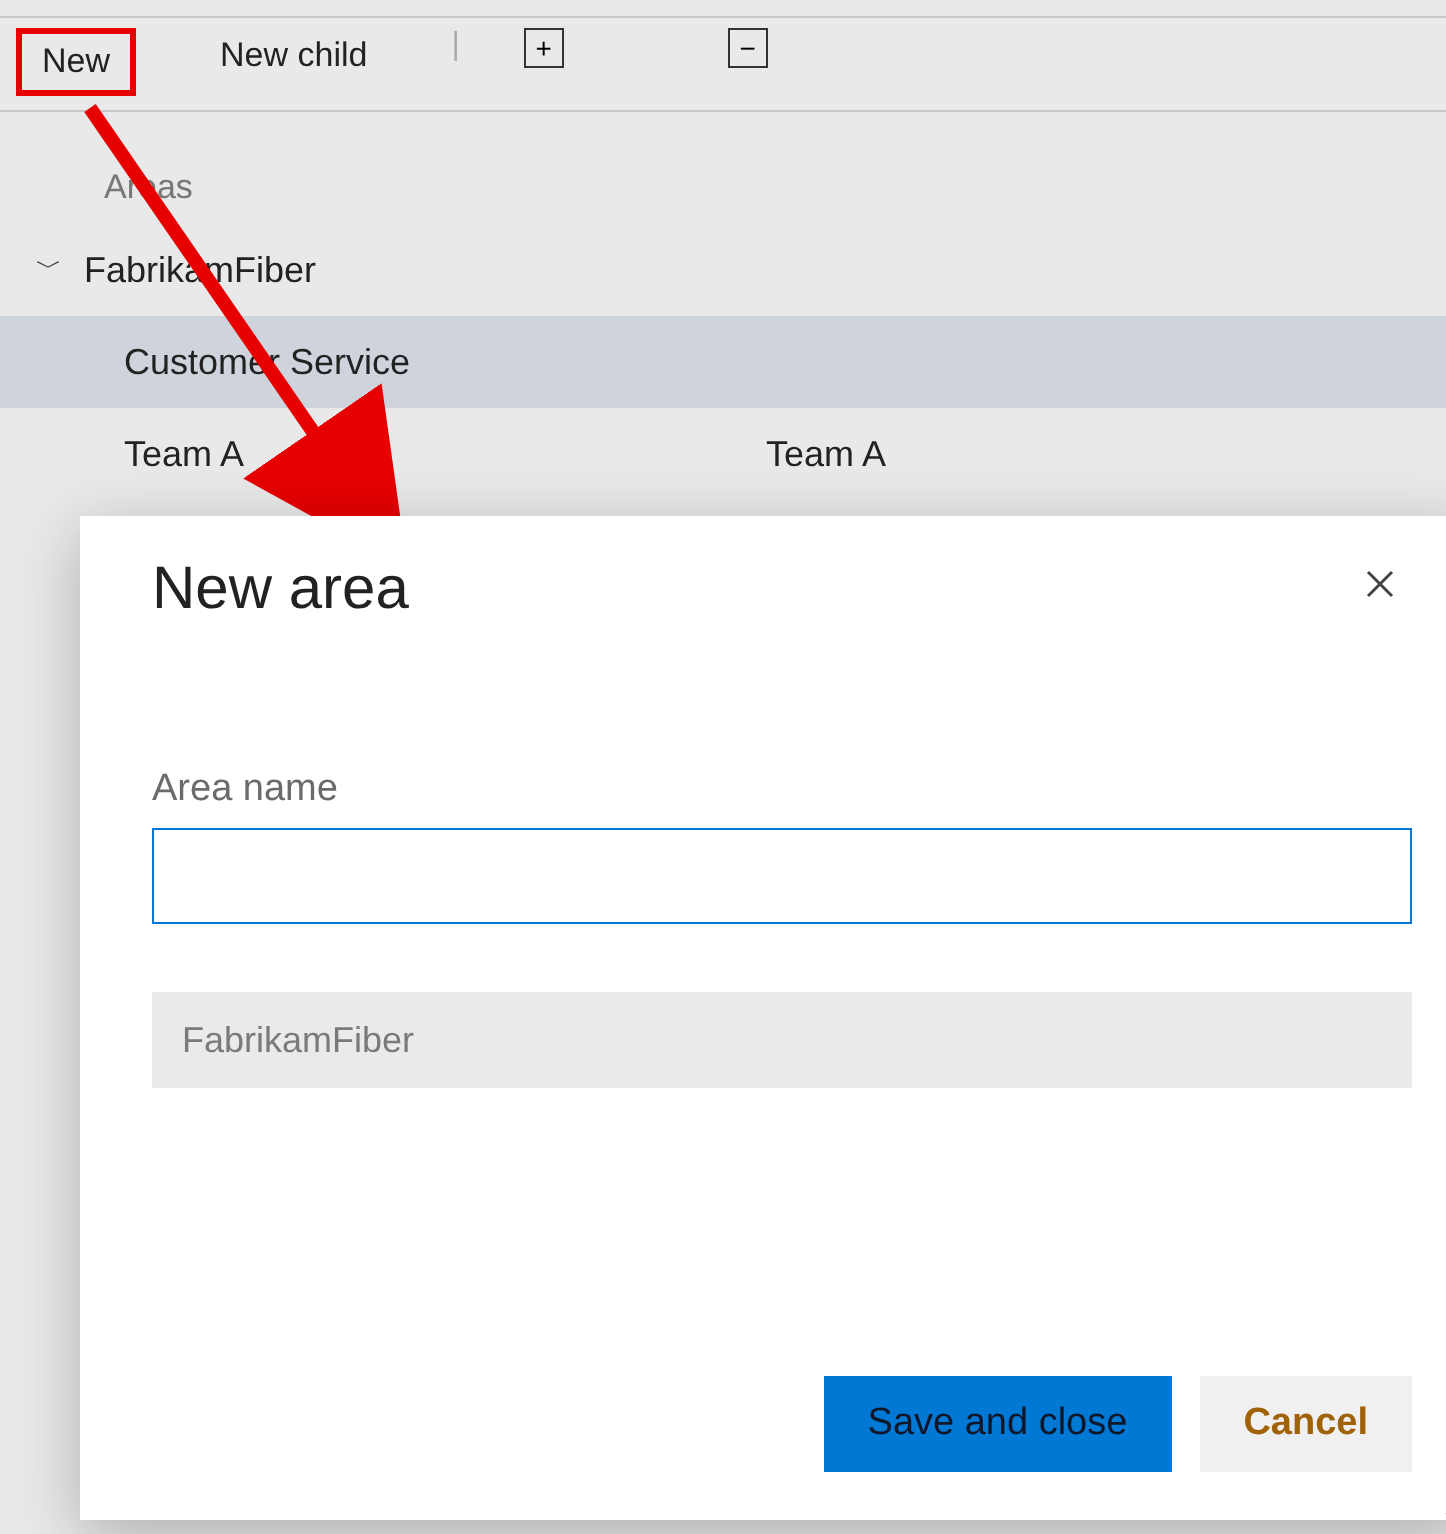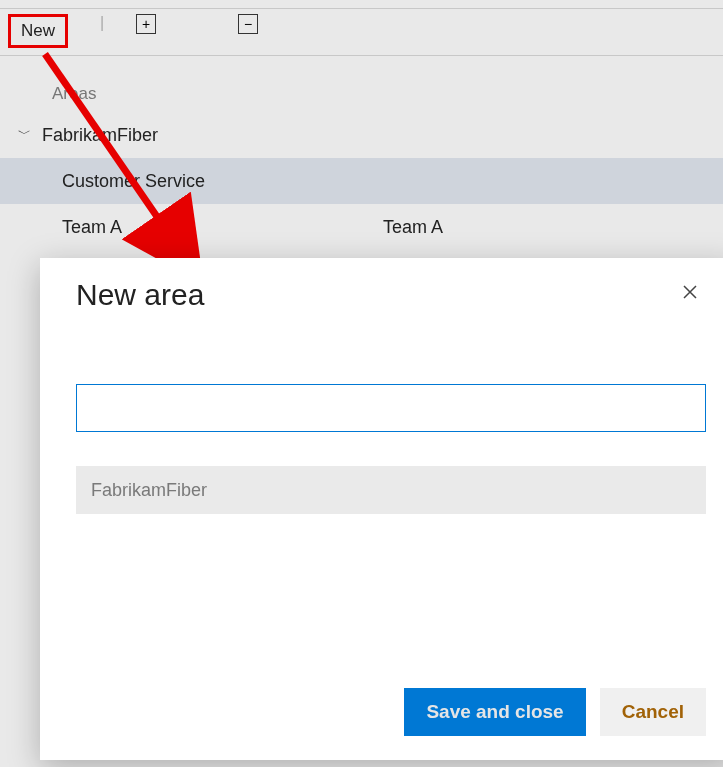--- a/index.html
+++ b/index.html
@@ -111,21 +111,21 @@
       gap: 14px;
     }
     .btn {
       height: 48px;
       padding: 0 22px;
       font-size: 19px;
       border: none;
       cursor: pointer;
       font-family: inherit;
     }
-    .btn-primary { background: #0078d4; color: #e5e5e5; font-weight: 700; }
+    .btn-primary { background: #0078d4; color: #0f172a; font-weight: 400; }
     .btn-default { background: #f0f0f0; color: #a16207; font-weight: 600; }
     .resize-handle {
       position: absolute;
       right: 2px; bottom: 2px;
       width: 14px; height: 14px;
       color: #999;
       font-size: 14px;
       pointer-events: none;
     }
 
@@ -135,20 +135,21 @@
       left: 30px; top: 40px;
       width: 200px; height: 240px;
       pointer-events: none;
     }
   </style>
 </head>
 <body>
 
 <div class="toolbar">
   <span class="tb-btn tb-new">New</span>
+  <span class="tb-btn">New child</span>
   <span class="tb-sep">|</span>
   <span class="tb-iconbox">+</span>
   <span style="width:18px"></span>
   <span class="tb-iconbox">−</span>
 </div>
 
 <div class="columns-header">
   <div class="col-areas">Areas</div>
 </div>
 
@@ -180,20 +181,21 @@
   <div class="dialog-header">
     <div class="dialog-title">New area</div>
     <div class="close-btn">
       <svg width="16" height="16" viewBox="0 0 16 16">
           <path d="M2 2 L14 14 M14 2 L2 14" stroke="#444" stroke-width="1.5"></path>
         </svg>
     </div>
   </div>
 
   <div class="form-group">
+    <label class="form-label">Area name</label>
     <input type="text" class="text-input" value="" style="">
   </div>
 
   <div class="form-group second">
     <input type="text" class="text-input readonly" readonly="" value="FabrikamFiber" style="">
   </div>
 
   <div class="dialog-actions">
     <button class="btn btn-primary">Save and close</button>
     <button class="btn btn-default">Cancel</button>

